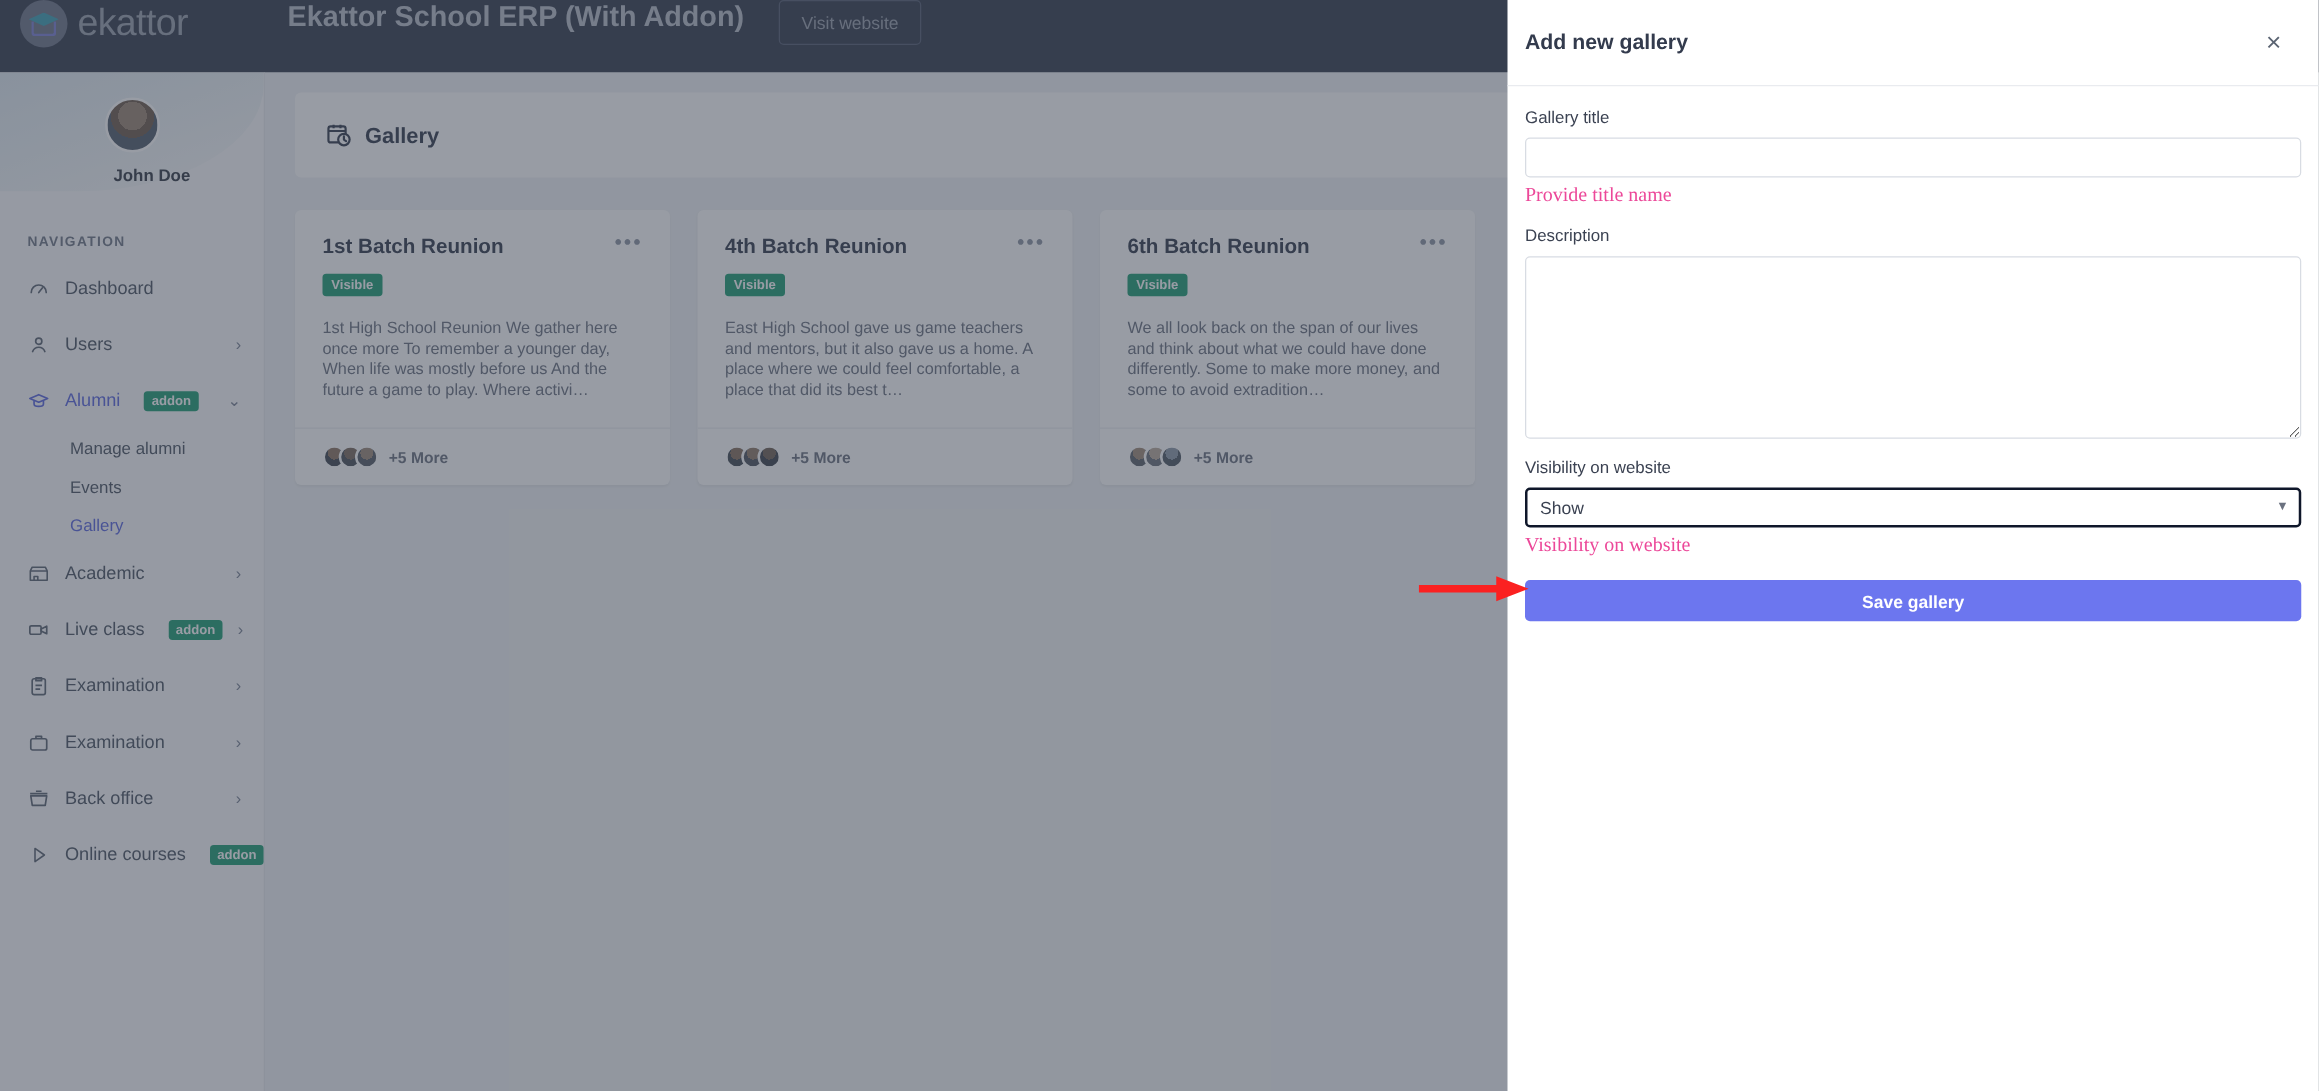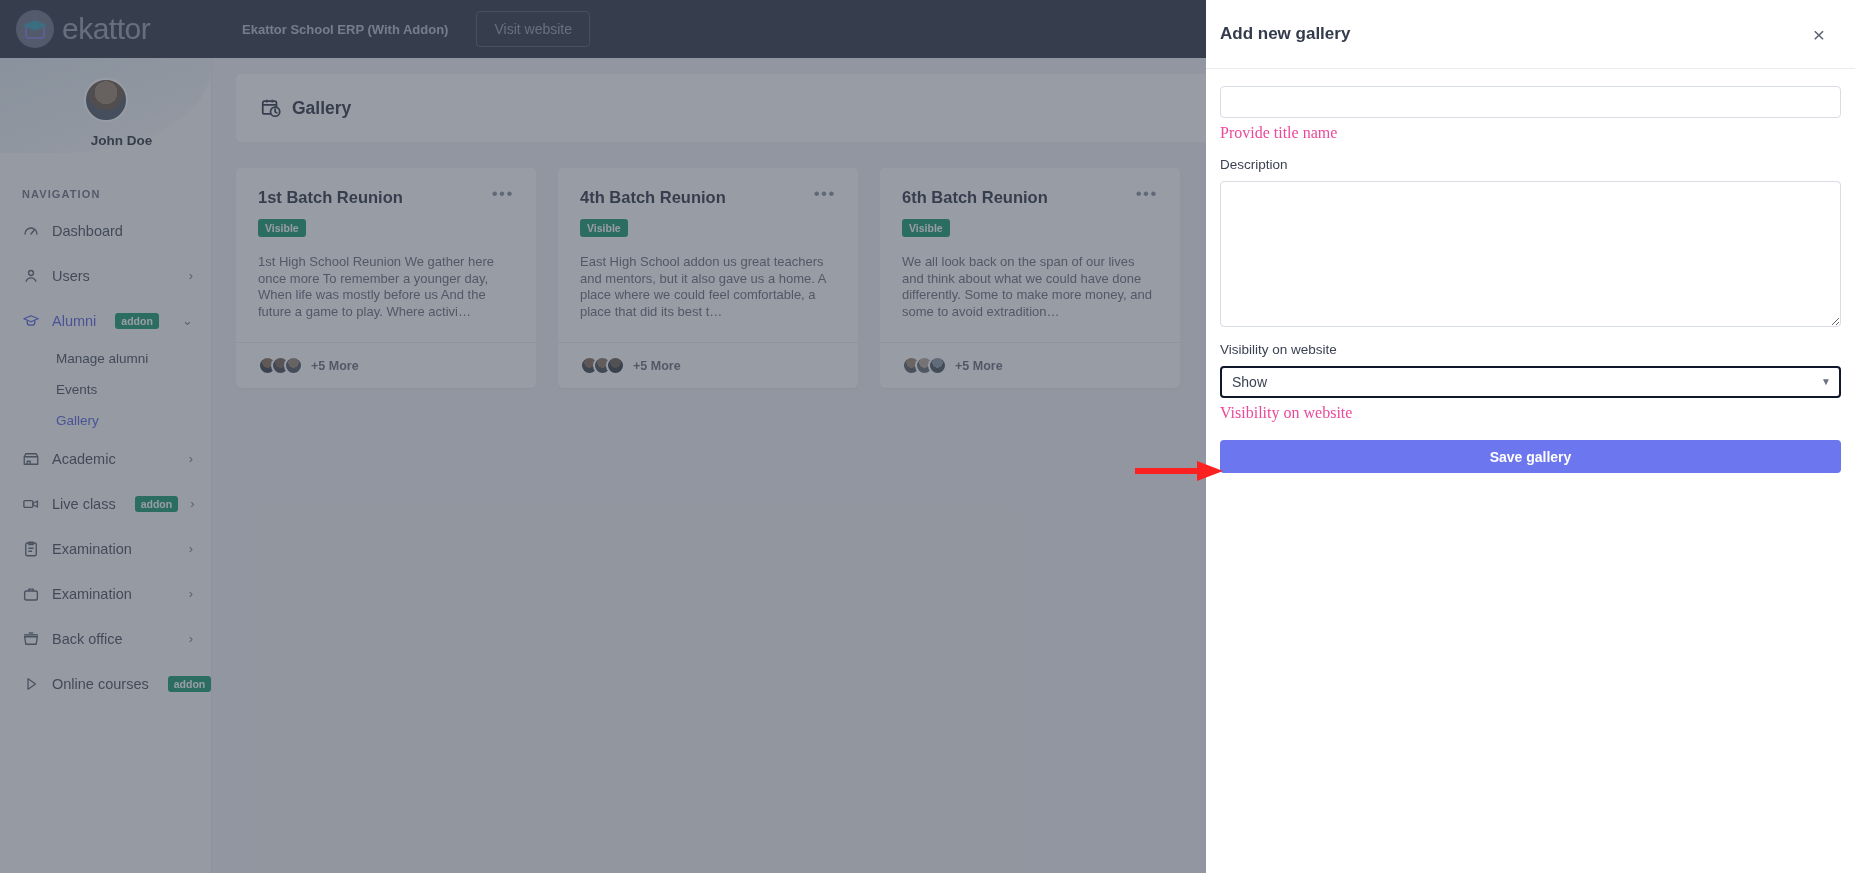--- a/index.html
+++ b/index.html
@@ -9,41 +9,41 @@
     overflow: hidden;
     background: #ffffff;
   }
   #app { position: relative; width: 1855px; height: 873px; }
 
   
   .app-base { position: absolute; inset: 0; display: flex; flex-direction: column; background:#f5f6f8; }
 
   
   .topbar {
-    height: 58px; background: #333b4d; display: flex; align-items: center;
+    height: 58px; background: #333b4d; display: flex; align-items: flex-start;
     flex: 0 0 58px; padding-left: 16px; gap: 0;
   }
   .brand { display:flex; align-items:center; gap:8px; width:206px; }
   .brand-logo { width: 38px; height: 38px; position: relative; }
   .brand-logo .circ {
     position:absolute; inset:0; border-radius:50%;
     background:#6d7588;
   }
   .brand-logo .cap {
     position:absolute; left:7px; top:10px; width:24px; height:12px;
     background:#3da0b5; clip-path: polygon(50% 0, 100% 45%, 50% 90%, 0 45%);
   }
   .brand-logo .cap2 {
     position:absolute; left:9px; top:17px; width:20px; height:12px;
     border:2px solid #7b80d6; border-top:none; border-radius:0 0 3px 3px;
   }
   .brand-word {
     font-size: 30px; color:#9aa1ad; letter-spacing:-0.5px; font-weight:400;
   }
-  .app-title { font-size: 13px; color:#b9bfc9; font-weight:700; margin-left:20px; }
+  .app-title { font-size: 23px; color:#b9bfc9; font-weight:700; margin-left:8px; }
   .visit-btn {
     margin-left: 28px; border:1px solid #565f73; color:#9aa1ad;
     background: transparent; border-radius:4px; font-size:14px;
     padding: 9px 17px; cursor:pointer;
     font-family:"Liberation Sans", sans-serif;
   }
 
   .body-row { flex:1; display:flex; min-height:0; }
 
   
@@ -344,21 +344,21 @@
             </div>
           </div>
 
           <div class="card">
             <div class="card-body">
               <div class="card-title-row">
                 <span class="card-title">4th Batch Reunion</span>
                 <span class="dots">•••</span>
               </div>
               <span class="pill">Visible</span>
-              <div class="card-desc">East High School addon us great teachers and mentors, but it also gave us a home. A place where we could feel comfortable, a place that did its best t…</div>
+              <div class="card-desc">East High School gave us game teachers and mentors, but it also gave us a home. A place where we could feel comfortable, a place that did its best t…</div>
             </div>
             <div class="card-foot">
               <span class="av" style="background:radial-gradient(circle at 50% 30%,#86705d 0 40%,#424953 40%)"></span>
               <span class="av" style="background:radial-gradient(circle at 50% 30%,#8e7a68 0 40%,#4d535c 40%)"></span>
               <span class="av" style="background:radial-gradient(circle at 50% 30%,#6f6155 0 40%,#3c424b 40%)"></span>
               <span class="more-txt">+5 More</span>
             </div>
           </div>
 
           <div class="card">
@@ -385,20 +385,21 @@
 
   <div class="dimmer"></div>
 
   <div class="drawer">
     <div class="drawer-head">
       <span class="drawer-title">Add new gallery</span>
       <button class="drawer-close">×</button>
     </div>
     <div class="drawer-body">
 
+      <div class="fld-label">Gallery title</div>
       <input class="txt-input" type="text" placeholder="" style="">
       <div class="hint">Provide title name</div>
 
       <div class="gap"></div>
 
       <div class="fld-label">Description</div>
       <textarea class="txt-area" placeholder="" style=""></textarea>
 
       <div class="gap"></div>
 

